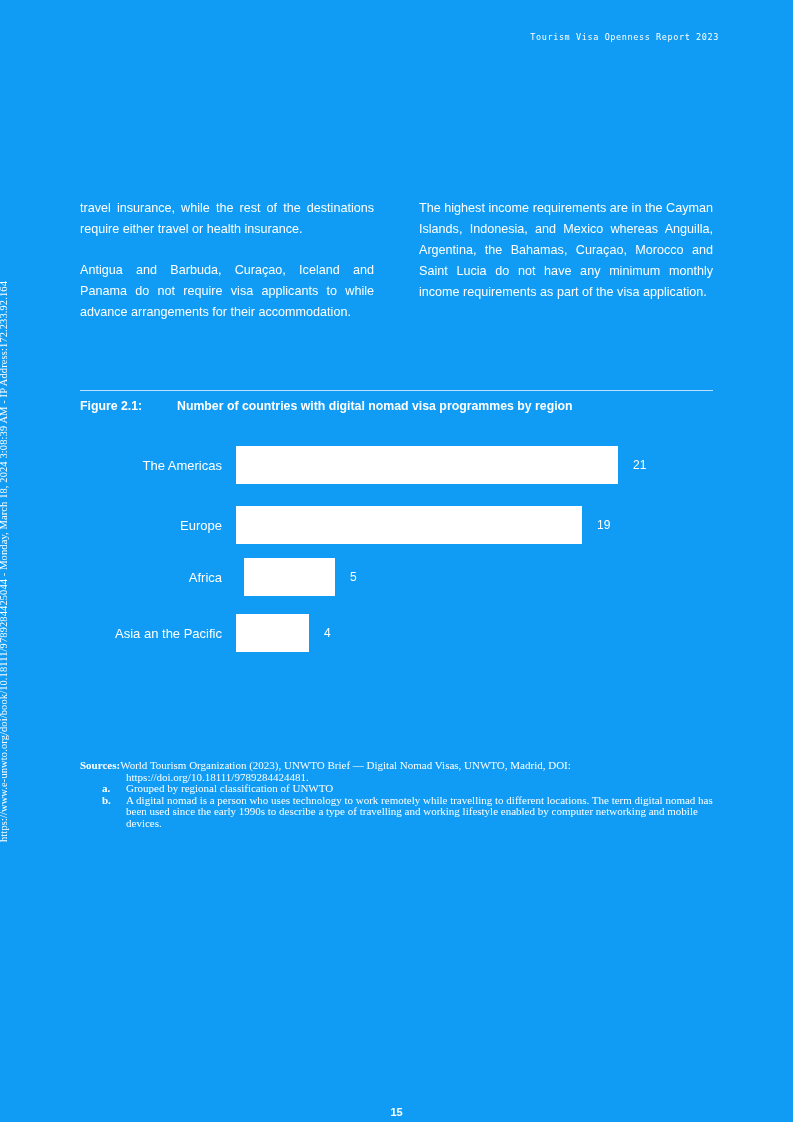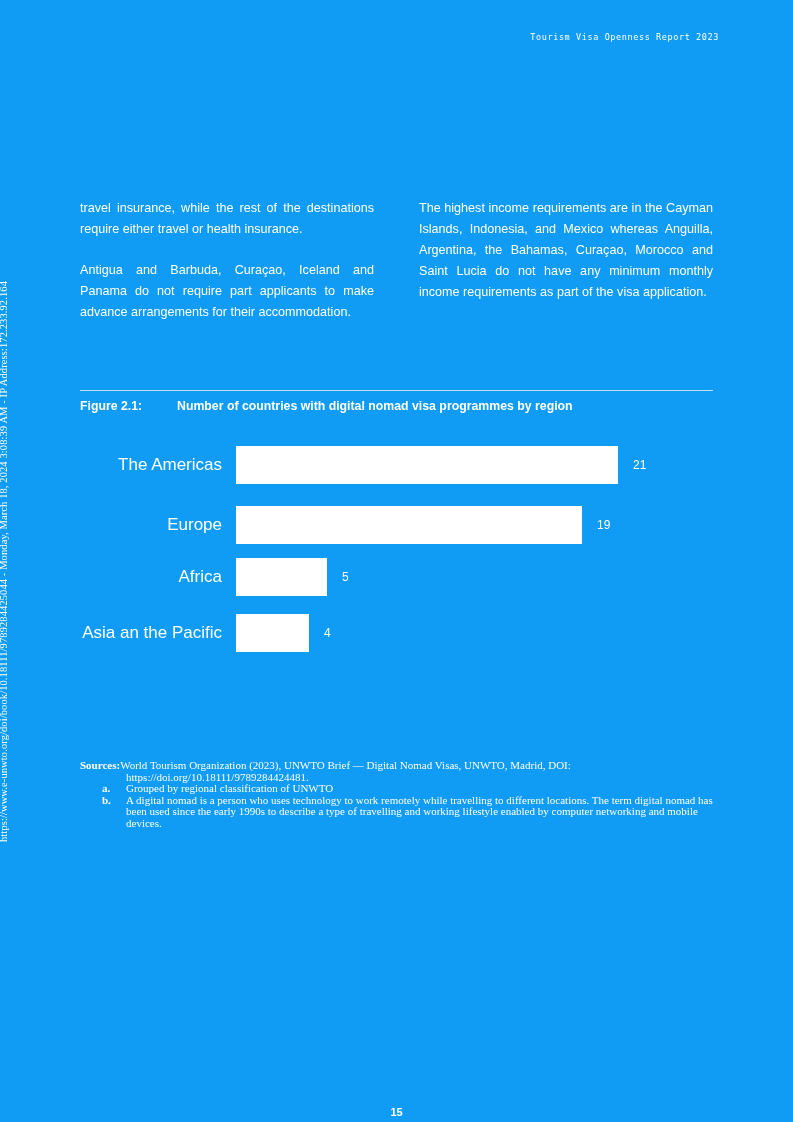--- a/index.html
+++ b/index.html
@@ -107,21 +107,21 @@
     height: 38px;
     display: flex;
     align-items: center;
   }
   .bar-label {
     width: 156px;
     flex: 0 0 156px;
     text-align: right;
     padding-right: 14px;
     box-sizing: border-box;
-    font-size: 17px;
+    font-size: 13px;
     color: #ffffff;
     white-space: nowrap;
   }
   .bar-track {
     flex: 1;
     height: 38px;
     display: flex;
     align-items: center;
   }
   .bar-fill {
@@ -186,21 +186,21 @@
 </head>
 <body>
 
 <div class="running-header">Tourism Visa Openness Report 2023</div>
 
 <div class="margin-stamp">https://www.e-unwto.org/doi/book/10.18111/9789284425044 - Monday, March 18, 2024 3:08:39 AM - IP Address:172.233.92.164</div>
 
 <div class="columns">
   <div class="col">
     <p>travel insurance, while the rest of the destinations require either travel or health insurance.</p>
-    <p>Antigua and Barbuda, Curaçao, Iceland and Panama do not require part applicants to make advance arrangements for their accommodation.</p>
+    <p>Antigua and Barbuda, Curaçao, Iceland and Panama do not require visa applicants to while advance arrangements for their accommodation.</p>
   </div>
   <div class="col">
     <p>The highest income requirements are in the Cayman Islands, Indonesia, and Mexico whereas Anguilla, Argentina, the Bahamas, Curaçao, Morocco and Saint Lucia do not have any minimum monthly income requirements as part of the visa application.</p>
   </div>
 </div>
 
 <div class="figure-rule"></div>
 
 <div class="figure-caption">
   <span class="fig-num">Figure 2.1:</span>
@@ -218,21 +218,21 @@
   </div>
 
   <div class="bar-row" style="top:60px;">
     <div class="bar-label">Europe</div>
     <div class="bar-track">
       <div class="bar-fill" style="width:346px;"></div>
       <div class="bar-value">19</div>
     </div>
   </div>
 
-  <div class="bar-row" style="top:112px;">
+  <div class="bar-row" style="top:112px;gap:8px;">
     <div class="bar-label">Africa</div>
     <div class="bar-track">
       <div class="bar-fill" style="width:91px;"></div>
       <div class="bar-value">5</div>
     </div>
   </div>
 
   <div class="bar-row" style="top:168px;">
     <div class="bar-label">Asia an the Pacific</div>
     <div class="bar-track">

